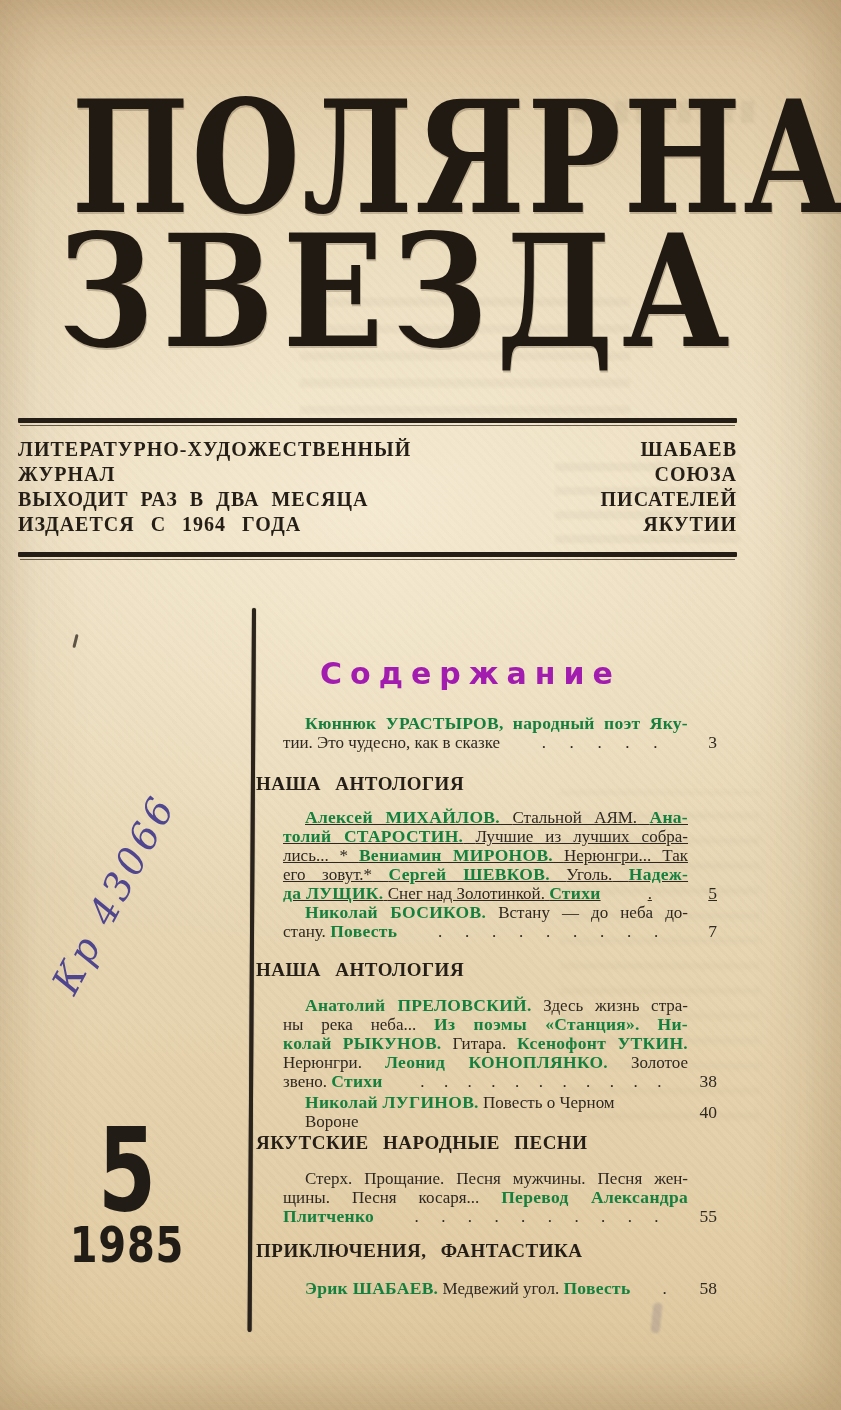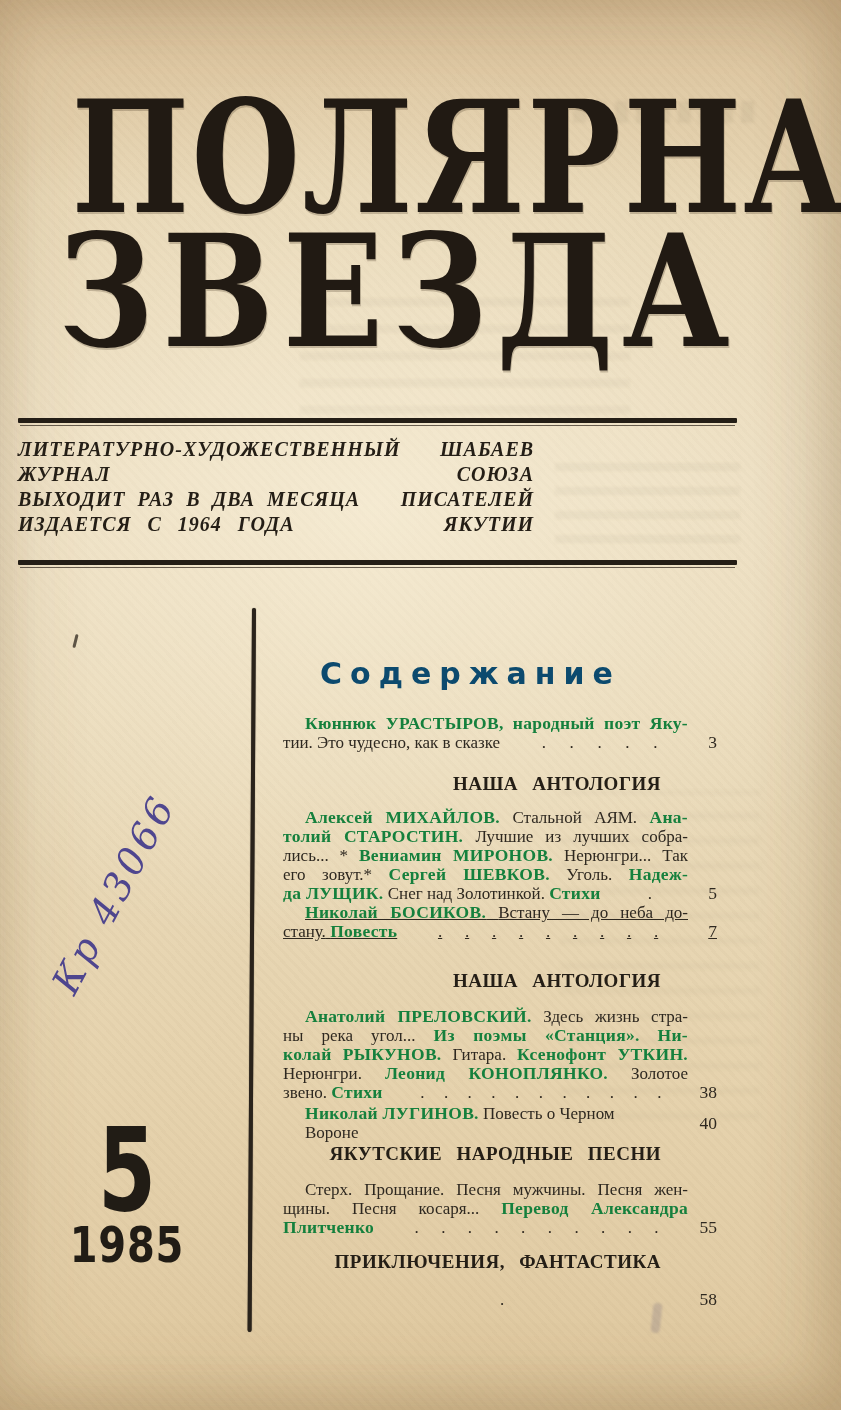--- a/index.html
+++ b/index.html
@@ -16,41 +16,41 @@
   
   .title-line{position:absolute;left:0;width:841px;text-align:center;white-space:nowrap;
     font-family:"DejaVu Serif",serif;font-weight:bold;color:#211a13;
     font-size:150px;line-height:150px;text-shadow:1px 2px 0 rgba(70,55,35,0.25);}
   .title-1{top:82px;letter-spacing:3px;transform:scale(0.83,1.03);}
   .title-2{top:216px;letter-spacing:10px;transform:translateX(-22px) scale(0.88,1.03);}
   
   .masthead{position:absolute;left:18px;top:418px;width:719px;color:#241e16;}
   .rule{height:5px;background:#241e16;position:relative;border-radius:1px;}
   .rule::after{content:"";position:absolute;left:2px;right:2px;top:7px;height:1px;background:rgba(45,36,26,0.7);}
-  .mast-cols{display:flex;padding:14px 0 23px;font-style:italic;}
+  .mast-cols{display:flex;justify-content:space-between;padding:14px 0 15px;}
   .mast-left div,.mast-right div{font-weight:bold;font-size:20px;line-height:25px;letter-spacing:1px;word-spacing:6px;white-space:nowrap;}
   .mast-left div:nth-child(4){word-spacing:10px;}
   .mast-left div:nth-child(5){word-spacing:9px;}
   .mast-right{text-align:right;}
   
   .library-mark{position:absolute;left:-16px;top:872px;width:260px;text-align:center;
     font-family:"DejaVu Serif",serif;font-style:italic;font-size:38px;letter-spacing:4px;
     color:#3f378b;transform:rotate(-62deg);opacity:0.9;}
   .issue-block{position:absolute;left:52px;top:1122px;width:150px;text-align:center;color:#211c15;}
   .issue-number{font-family:"DejaVu Sans",sans-serif;font-weight:bold;font-size:116px;line-height:95px;transform:scale(0.72,1);}
   .issue-year{font-family:"DejaVu Sans",sans-serif;font-weight:bold;font-size:50px;line-height:48px;margin-top:4px;letter-spacing:1px;transform:scale(0.8,1);}
   .divider{position:absolute;left:252px;top:608px;width:4px;height:724px;background:#2a231b;
     transform:rotate(0.35deg);transform-origin:top center;border-radius:2px;
     box-shadow:0 0 1px rgba(42,35,27,0.8);}
   
   .toc{position:absolute;left:283px;top:652px;width:434px;color:#2e2820;font-size:17px;line-height:19px;}
   .toc-main-heading{width:405px;text-align:center;transform:translateX(-15px);
-    font-family:"DejaVu Sans",sans-serif;font-weight:bold;color:#0c4a6e;
+    font-family:"DejaVu Sans",sans-serif;font-weight:bold;color:#a21caf;
     font-size:30px;line-height:44px;letter-spacing:8px;margin:0 0 18px 0;white-space:nowrap;}
-  .toc-section-heading{width:405px;text-align:right;transform:translateX(-27px);
+  .toc-section-heading{width:405px;text-align:left;transform:translateX(-27px);
     font-weight:bold;color:#241e16;font-size:19px;line-height:24px;
     letter-spacing:0.5px;word-spacing:9px;white-space:nowrap;}
   .toc-entry{width:434px;}
   .toc-line{width:405px;}
   .toc-line.j{text-align:justify;text-align-last:justify;}
   .toc-line.first{padding-left:22px;box-sizing:border-box;}
   .toc-line.last{width:434px;display:flex;align-items:center;}
   .seg.b{font-weight:bold;font-size:17.5px;letter-spacing:0.3px;color:#15803d;}
   .text-part{white-space:pre-wrap;}
   .leader{flex:1;display:flex;justify-content:space-evenly;padding:0 10px 0 18px;color:#2e2820;}
@@ -121,55 +121,55 @@
             <span>.</span>
             <span>.</span>
             <span>.</span>
             <span>.</span>
             <span>.</span>
           </span>
           <span class="pagenum">3</span>
         </div>
       </div>
       <div class="toc-section-heading" style="margin: 0px 0px 12px;">НАША АНТОЛОГИЯ</div>
-      <div class="toc-entry" style="margin-bottom: 0px;">
+      <div class="toc-entry" style="margin-bottom: 0px; text-decoration: underline;">
         <div class="toc-line first j"><span class="seg b">Алексей МИХАЙЛОВ.</span> <span class="seg">Стальной АЯМ.</span> <span class="seg b">Ана-</span></div>
         <div class="toc-line j"><span class="seg b">толий СТАРОСТИН.</span> <span class="seg">Лучшие из лучших собра-</span></div>
         <div class="toc-line j"><span class="seg">лись... *</span> <span class="seg b">Вениамин МИРОНОВ.</span> <span class="seg">Нерюнгри... Так</span></div>
         <div class="toc-line j"><span class="seg">его зовут.*</span> <span class="seg b">Сергей ШЕВКОВ.</span> <span class="seg">Уголь.</span> <span class="seg b">Надеж-</span></div>
         <div class="toc-line last">
           <span class="text-part"><span class="seg b">да ЛУЩИК.</span> <span class="seg">Снег над Золотинкой.</span> <span class="seg b">Стихи</span></span>
           <span class="leader">
             <span>.</span>
           </span>
           <span class="pagenum">5</span>
         </div>
       </div>
-      <div class="toc-entry" style="margin-bottom: 28px; text-decoration: underline;">
+      <div class="toc-entry" style="margin-bottom: 17px;">
         <div class="toc-line first j"><span class="seg b">Николай БОСИКОВ.</span> <span class="seg">Встану — до неба до-</span></div>
         <div class="toc-line last">
           <span class="text-part"><span class="seg">стану.</span> <span class="seg b">Повесть</span></span>
           <span class="leader">
             <span>.</span>
             <span>.</span>
             <span>.</span>
             <span>.</span>
             <span>.</span>
             <span>.</span>
             <span>.</span>
             <span>.</span>
             <span>.</span>
           </span>
           <span class="pagenum">7</span>
         </div>
       </div>
       <div class="toc-section-heading" style="margin: 0px 0px 14px;">НАША АНТОЛОГИЯ</div>
       <div class="toc-entry" style="margin-bottom: 2px;">
         <div class="toc-line first j"><span class="seg b">Анатолий ПРЕЛОВСКИЙ.</span> <span class="seg">Здесь жизнь стра-</span></div>
-        <div class="toc-line j"><span class="seg">ны река угол...</span> <span class="seg b">Из поэмы «Станция».</span> <span class="seg b">Ни-</span></div>
+        <div class="toc-line j"><span class="seg">ны река неба...</span> <span class="seg b">Из поэмы «Станция».</span> <span class="seg b">Ни-</span></div>
         <div class="toc-line j"><span class="seg b">колай РЫКУНОВ.</span> <span class="seg">Гитара.</span> <span class="seg b">Ксенофонт УТКИН.</span></div>
         <div class="toc-line j"><span class="seg">Нерюнгри.</span> <span class="seg b">Леонид КОНОПЛЯНКО.</span> <span class="seg">Золотое</span></div>
         <div class="toc-line last">
           <span class="text-part"><span class="seg">звено.</span> <span class="seg b">Стихи</span></span>
           <span class="leader">
             <span>.</span>
             <span>.</span>
             <span>.</span>
             <span>.</span>
             <span>.</span>
@@ -207,20 +207,21 @@
             <span>.</span>
             <span>.</span>
             <span>.</span>
           </span>
           <span class="pagenum">55</span>
         </div>
       </div>
       <div class="toc-section-heading" style="margin: 0px 0px 16px;">ПРИКЛЮЧЕНИЯ, ФАНТАСТИКА</div>
       <div class="toc-entry" style="margin-bottom: 20px;">
         <div class="toc-line first last">
+          <span class="text-part"><span class="seg b">Эрик ШАБАЕВ.</span> <span class="seg">Медвежий угол.</span> <span class="seg b">Повесть</span></span>
           <span class="leader">
             <span>.</span>
           </span>
           <span class="pagenum">58</span>
         </div>
       </div>
     </div>
 </div>
 
 </body></html>

